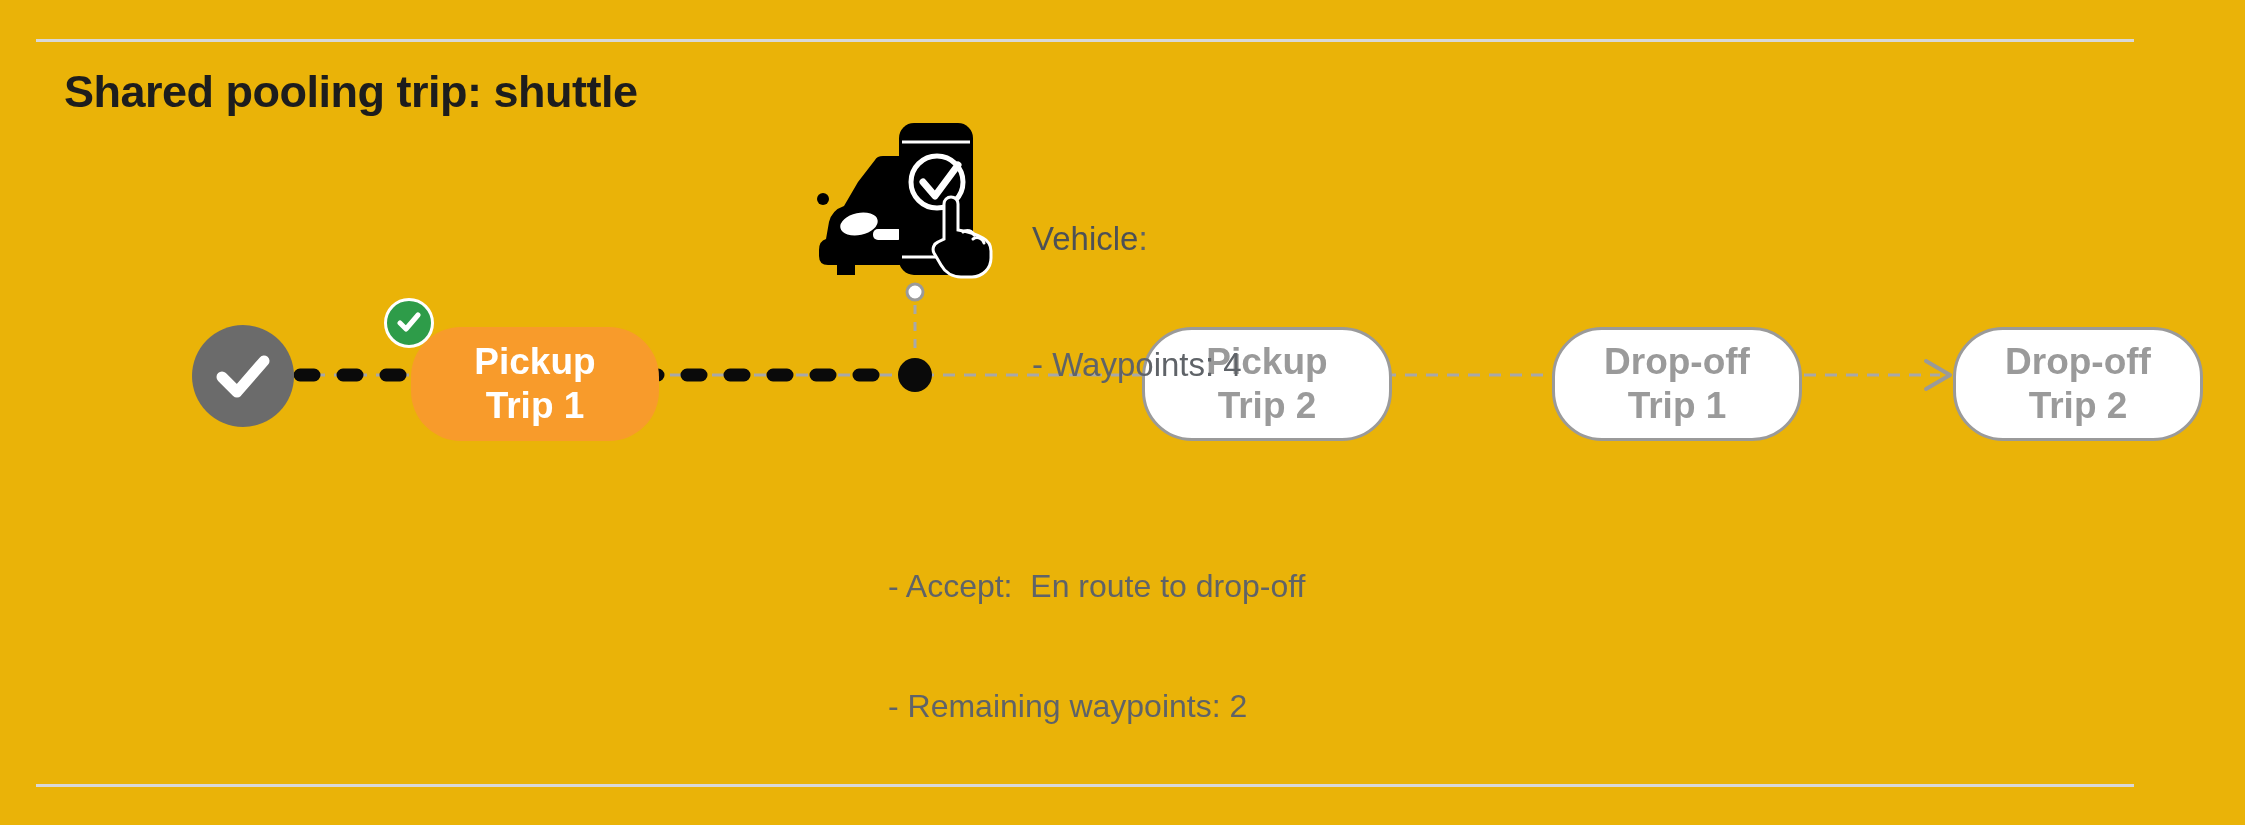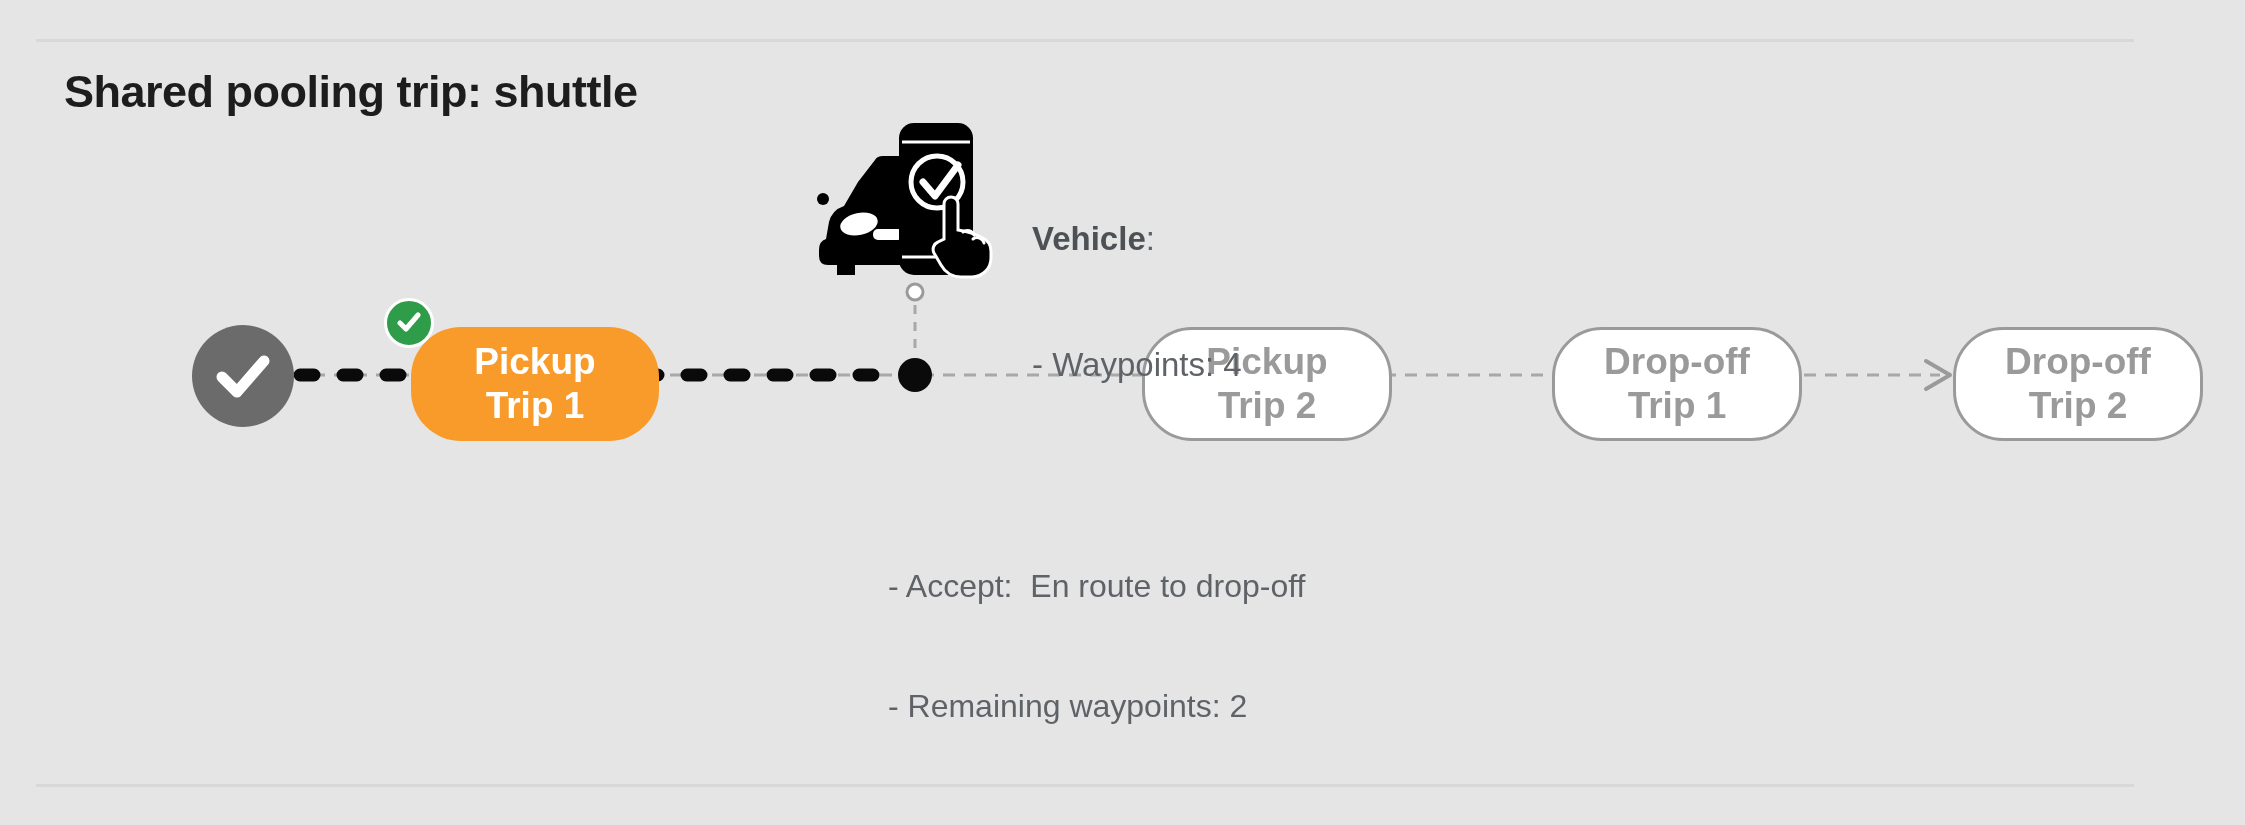--- a/index.html
+++ b/index.html
@@ -1,20 +1,20 @@
 <!DOCTYPE html>
 <html><head>
 <meta charset="utf-8">
 <style>
   html, body { margin: 0; padding: 0; background: #ffffff; }
   .page {
     position: relative;
     width: 2245px;
     height: 825px;
-    background: #e5e5e5;
+    background: #eab308;
     font-family: "Liberation Sans", sans-serif;
     overflow: hidden;
   }
   .rule {
     position: absolute;
     left: 36px;
     width: 2098px;
     height: 3px;
     background: #d8d8d8;
   }
@@ -104,21 +104,21 @@
   }
 
   .info {
     position: absolute;
     font-size: 32px;
     line-height: 40px;
     color: #5f6368;
     white-space: pre-wrap;
   }
   .info .b {
-    font-weight: 700;
+    font-weight: 400;
     color: #4d5156;
   }
   .vehicle-info { left: 1032px; top: 134px; line-height: 42px; font-size: 33px; }
   .trip-info    { left: 888px;  top: 486px; }
 </style>
 </head>
 <body>
 
 <div class="page">
 

